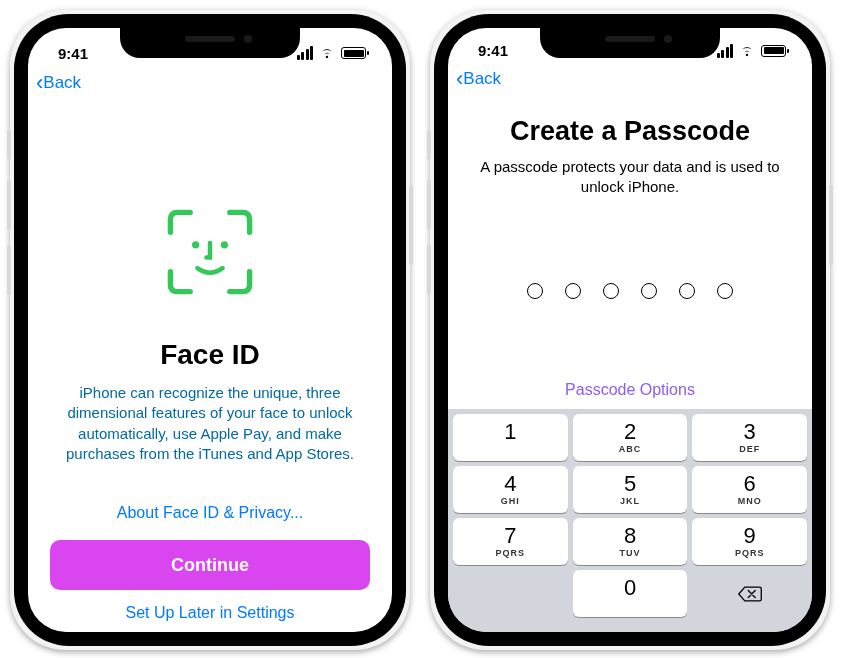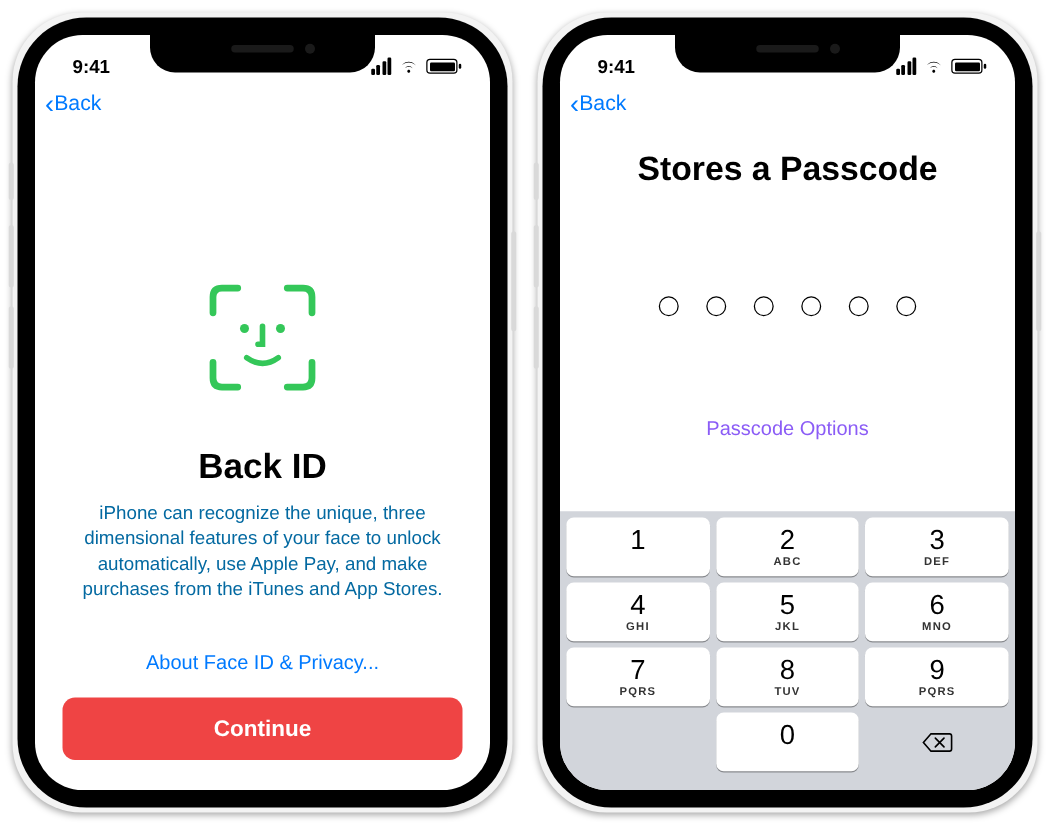--- a/index.html
+++ b/index.html
@@ -39,21 +39,21 @@
 
     .content { flex:1; display:flex; flex-direction:column; }
 
     
     .faceid-body { flex:1; display:flex; flex-direction:column; justify-content:flex-end; align-items:center; padding:0 22px 10px; text-align:center; }
     .faceid-icon { width:90px; height:90px; margin-bottom:42px; }
     h1.title { font-size:28px; font-weight:700; margin-bottom:12px; }
     p.desc { font-size:15px; line-height:1.35; color:#0369a1; }
     .link { color:#007aff; font-size:16px; cursor:pointer; }
     .link.about { margin-top:40px; margin-bottom:18px; }
-    .primary-btn { background:#ef4444; color:#fff; font-size:18px; font-weight:600; border:none; border-radius:10px; width:100%; height:50px; cursor:pointer; margin-bottom:14px; }
+    .primary-btn { background:#d946ef; color:#fff; font-size:18px; font-weight:600; border:none; border-radius:10px; width:100%; height:50px; cursor:pointer; margin-bottom:14px; }
     .link.later { margin-bottom:0; }
 
     
     .pass-body { text-align:center; padding:18px 26px 0; }
     h1.title2 { font-size:27px; font-weight:700; margin-bottom:10px; }
     p.desc2 { font-size:15px; line-height:1.35; }
     .dots { display:flex; justify-content:center; gap:22px; margin:86px 0 0; }
     .dot { width:16px; height:16px; border:1.5px solid #000; border-radius:50%; }
     .passopt { color:#8b5cf6; font-size:16px; text-align:center; margin:82px 0 10px; cursor:pointer; }
 
@@ -119,24 +119,25 @@
           </g>
           <g fill="#34c759">
             <circle cx="34" cy="42" r="4"></circle>
               <circle cx="66" cy="42" r="4"></circle>
           </g>
           <g fill="none" stroke="#34c759" stroke-width="5" stroke-linecap="round">
             <path d="M50 40 V56 H46"></path>
             <path d="M36 68 Q50 78 64 68"></path>
           </g>
         </svg>
-        <h1 class="title">Back ID</h1>
+        <h1 class="title">Face ID</h1>
         <p class="desc">iPhone can recognize the unique, three dimensional features of your face to unlock automatically, use Apple Pay, and make purchases from the iTunes and App Stores.</p>
         <div class="link about">About Face ID &amp; Privacy...</div>
         <button class="primary-btn">Continue</button>
+        <div class="link later">Set Up Later in Settings</div>
       </div>
     </div>
   </div>
 
   <div class="phone">
     <div class="bezelA"></div>
       <div class="bezelB"></div>
     <div class="side-btn sb-left1"></div>
       <div class="side-btn sb-left2"></div>
       <div class="side-btn sb-left3"></div>
@@ -167,21 +168,22 @@
 
       <div class="nav">
         <div class="back">
           <span class="chev">‹</span>
           <span>Back</span>
         </div>
       </div>
 
       <div class="content">
         <div class="pass-body">
-          <h1 class="title2">Stores a Passcode</h1>
+          <h1 class="title2">Create a Passcode</h1>
+          <p class="desc2">A passcode protects your data and is used to unlock iPhone.</p>
           <div class="dots">
             <span class="dot"></span>
             <span class="dot"></span>
             <span class="dot"></span>
             <span class="dot"></span>
             <span class="dot"></span>
             <span class="dot"></span>
           </div>
         </div>
         <div class="passopt">Passcode Options</div>

